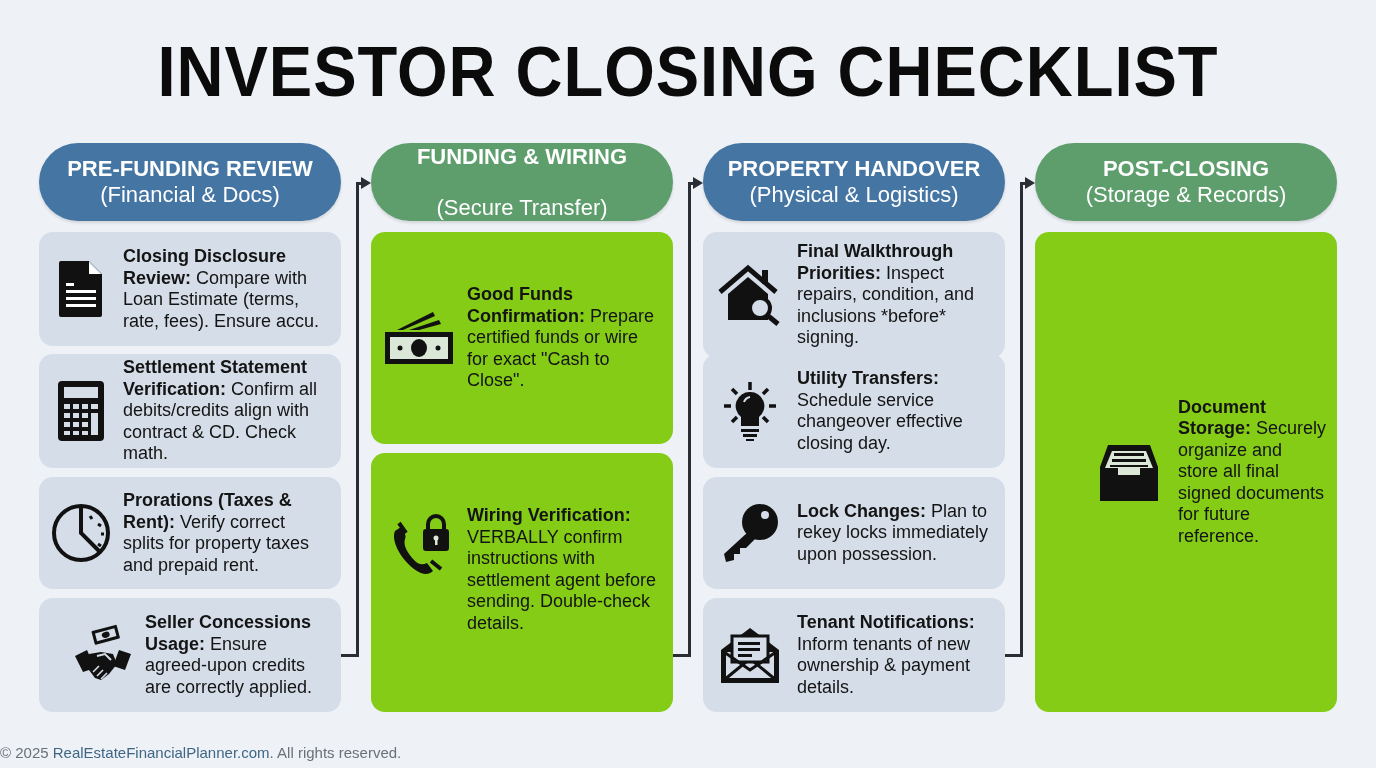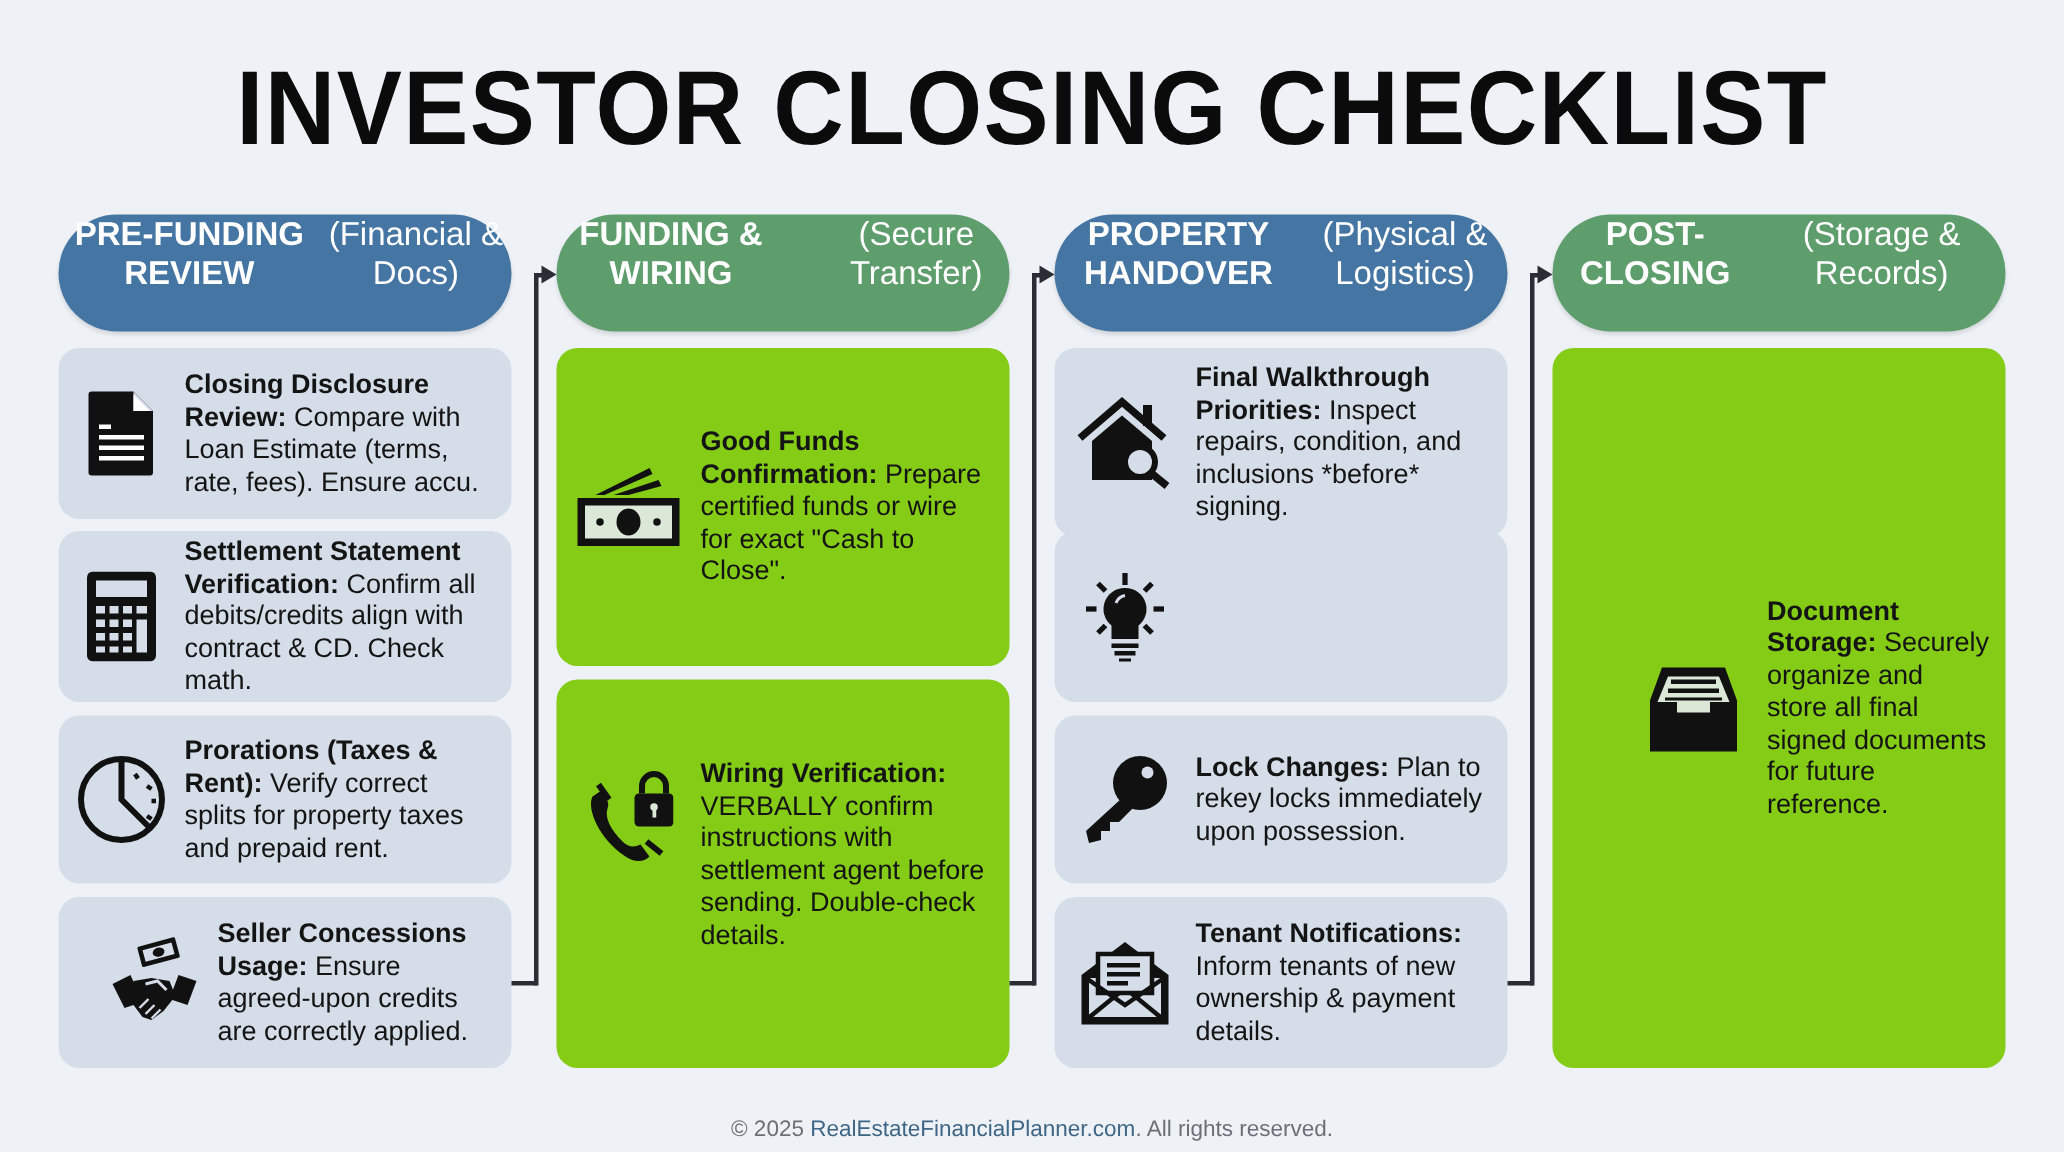--- a/index.html
+++ b/index.html
@@ -12,21 +12,21 @@
   }
   .title {
     position: absolute; left: 0; top: 30px; width: 1376px;
     text-align: center; font-weight: 700; font-size: 70px; letter-spacing: 1px;
     color: #0b0b0b; line-height: 84px;
     transform: scaleX(0.93);
   }
   .header {
     position: absolute; top: 143px; width: 302px; height: 78px;
     border-radius: 39px; color: #fff; text-align: center;
-    display: flex; flex-direction: row; justify-content: center;
+    display: flex; flex-direction: column; justify-content: center;
     box-shadow: 0 2px 3px rgba(0,0,0,0.12);
   }
   .header.blue { background: #4575a3; }
   .header.green { background: #5e9d6c; }
   .header .h-main { font-weight: 700; font-size: 22px; line-height: 26px; }
   .header .h-sub { font-size: 22px; line-height: 26px; }
 
   .card {
     position: absolute; width: 302px; border-radius: 14px;
     display: flex; align-items: center;
@@ -42,21 +42,21 @@
   }
   .card .text b { font-weight: 700; }
   .conn-v { position: absolute; width: 2.5px; background: #2a2d33; }
   .conn-h { position: absolute; height: 2.5px; background: #2a2d33; }
   .arrowhead {
     position: absolute; width: 0; height: 0;
     border-top: 6px solid transparent; border-bottom: 6px solid transparent;
     border-left: 10px solid #2a2d33;
   }
   .footer {
-    position: absolute; left: 0; top: 744px; width: 1376px; text-align: center;
+    position: absolute; left: 0; top: 744px; width: 1376px; 
     font-size: 15px; color: #6b7076;
   }
   .footer .link { color: #3f6684; }
 </style>
 </head>
 <body>
 
 <div class="title">INVESTOR CLOSING CHECKLIST</div>
 
 <div class="header blue" style="left:39px;">
@@ -208,20 +208,21 @@
           <line x1="10" y1="42" x2="15" y2="37"></line>
           <line x1="46" y1="42" x2="41" y2="37"></line>
         </g>
         <path d="M28 12 a14 14 0 0 1 9 25 V46 H19 V37 a14 14 0 0 1 9 -25z" fill="#111"></path>
         <path d="M22 22 a8 8 0 0 1 6 -5" fill="none" stroke="#d4dde8" stroke-width="2"></path>
         <rect x="19" y="49" width="18" height="3" fill="#111"></rect>
         <rect x="21" y="54" width="14" height="3" fill="#111"></rect>
         <rect x="24" y="59" width="8" height="2" fill="#111"></rect>
       </svg>
   </div>
+  <div class="text"><b>Utility Transfers:</b><span> Schedule service changeover effective closing day.</span></div>
 </div>
 
 <div class="card blue" style="left:703px; top:477px; height:112px;">
   <div class="icon" style="width:94px;flex-basis:94px;">
     <svg width="60" height="62" viewBox="0 0 60 62">
         <circle cx="40" cy="20" r="18" fill="#111"></circle>
         <circle cx="45" cy="13" r="4" fill="#d4dde8"></circle>
         <path d="M28 30 L4 52 L6 60 L14 58 L14 52 L20 52 L20 46 L26 46 L36 36z" fill="#111"></path>
       </svg>
   </div>

